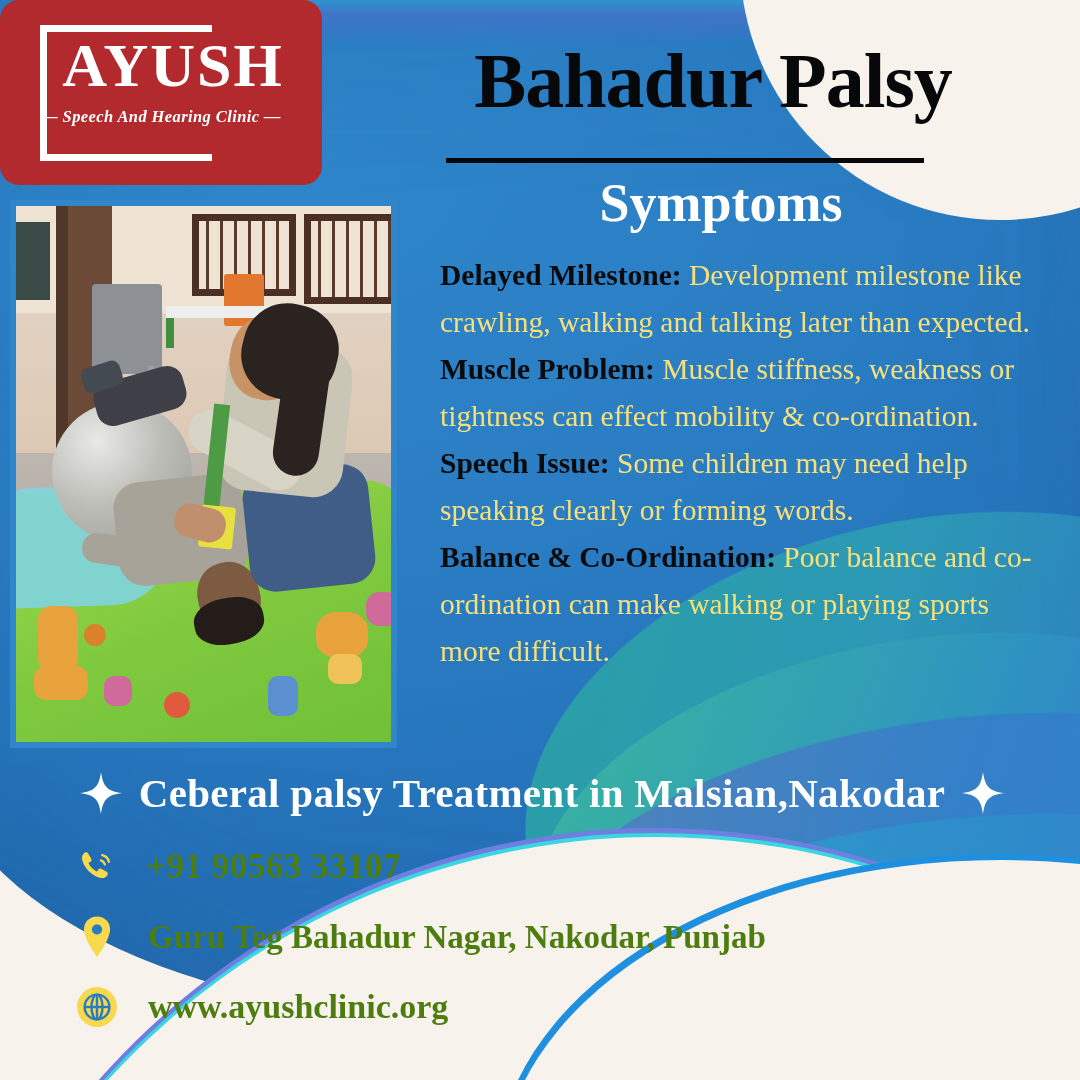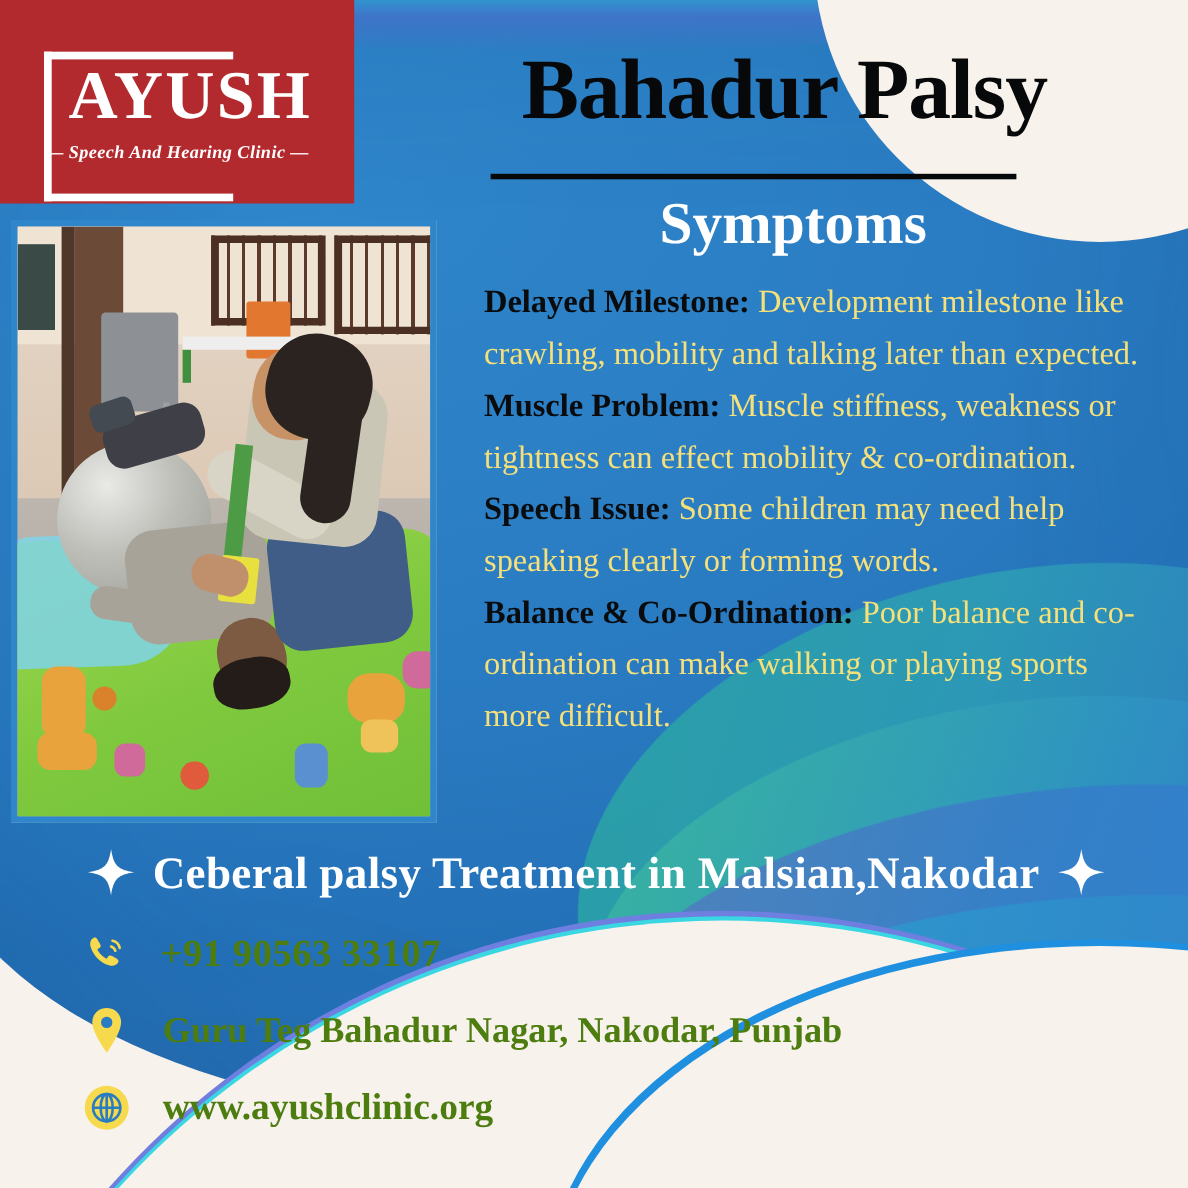--- a/index.html
+++ b/index.html
@@ -53,21 +53,21 @@
   }
   .bottom-sweep2{
     position:absolute;right:-420px;bottom:-420px;width:1000px;height:640px;
     background:#f7f2ec;border-radius:50%;
     box-shadow:-4px -6px 0 0 #1f8fe0;
   }
 
   
   .logo{
     position:absolute;left:0;top:0;width:322px;height:185px;background:#b22a2e;
-    display:flex;align-items:flex-end;justify-content:center;
+    display:flex;align-items:center;justify-content:center;border-radius:19px;
   }
   .logo-inner{position:relative;width:262px;height:140px;}
   .logo-bracket{
     position:absolute;left:10px;top:2px;width:172px;height:136px;
     border:7px solid #fff;border-right:none;box-sizing:border-box;
   }
   .logo-name{
     position:absolute;left:18px;top:6px;width:250px;
     font-family:"Liberation Serif", serif;font-weight:700;
     font-size:62px;line-height:72px;letter-spacing:2px;color:#fff;
@@ -246,21 +246,21 @@
     <div class="ph p-t-hair"></div>
     <div class="ph p-t-pony"></div>
   </div>
 
   <div class="title">Bahadur Palsy</div>
   <div class="title-rule"></div>
   <div class="subtitle">Symptoms</div>
 
   <div class="symptoms">
     <p>
-      <span class="sym-label">Delayed Milestone:</span><span> Development milestone like crawling, mobility and talking later than expected.</span>
+      <span class="sym-label">Delayed Milestone:</span><span> Development milestone like crawling, walking and talking later than expected.</span>
     </p>
     <p>
       <span class="sym-label">Muscle Problem:</span><span> Muscle stiffness, weakness or tightness can effect mobility &amp; co-ordination.</span>
     </p>
     <p>
       <span class="sym-label">Speech Issue:</span><span> Some children may need help speaking clearly or forming words.</span>
     </p>
     <p>
       <span class="sym-label">Balance &amp; Co-Ordination:</span><span> Poor balance and co-ordination can make walking or playing sports more difficult.</span>
     </p>

